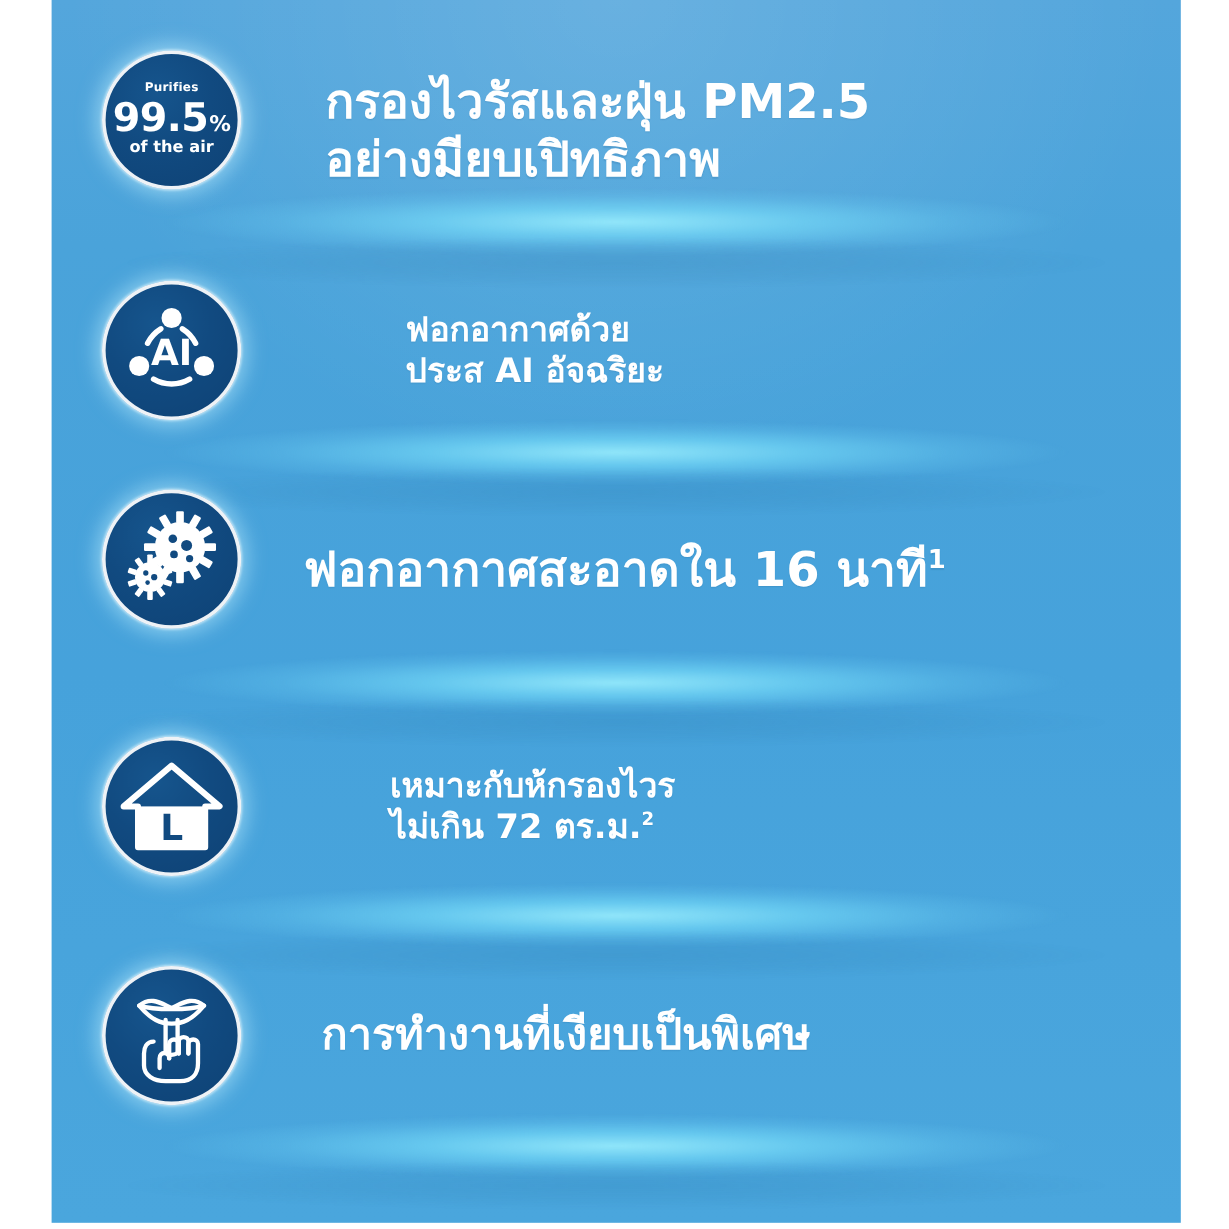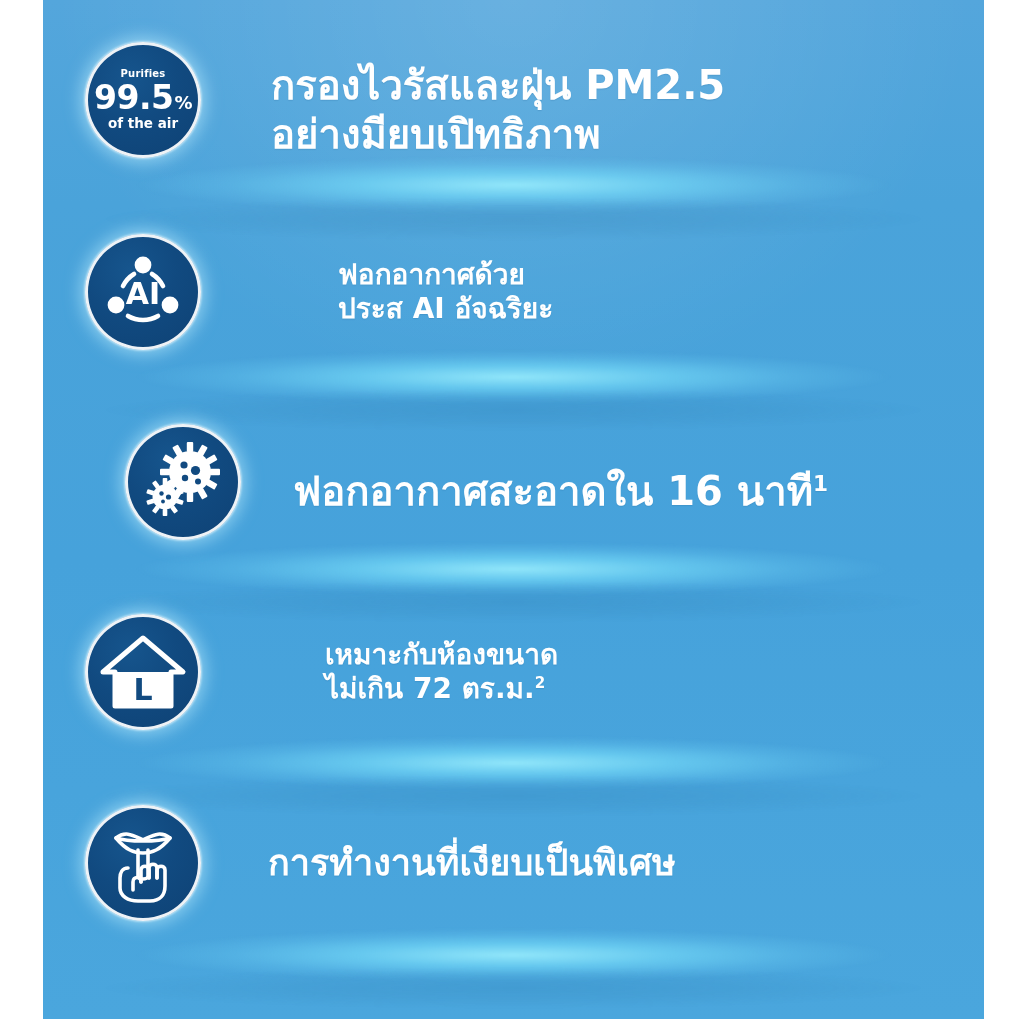--- a/index.html
+++ b/index.html
@@ -197,21 +197,21 @@
             <text x="42" y="54" text-anchor="middle" font-family="'DejaVu Sans','Liberation Sans',sans-serif" font-size="30" font-weight="700" fill="#ffffff">AI</text>
           </svg>
         </div>
       </div>
       <div class="feature-text size-md indent-2">
         <span class="ln">ฟอกอากาศด้วย</span>
         <span class="ln">ประส AI อัจฉริยะ</span>
       </div>
     </div>
 
-    <div class="row" style="top:422px; height:120px;padding-left:40px;">
+    <div class="row" style="top:406px; height:120px;">
       <div class="badge-wrap">
         <div class="badge">
           <svg width="86" height="86" viewBox="0 0 86 86">
             <g fill="#ffffff">
 
               <g transform="translate(50,33)">
                 <g>
                   <circle r="21"></circle>
                   <g>
                     <rect x="-3.2" y="-30" width="6.4" height="10" rx="1"></rect>
@@ -267,21 +267,21 @@
       <div class="badge-wrap">
         <div class="badge">
           <svg width="88" height="80" viewBox="0 0 88 80">
             <path d="M44 6 L84 40 L72 40 L72 74 L16 74 L16 40 L4 40 Z" fill="none" stroke="#ffffff" stroke-width="5" stroke-linejoin="round"></path>
             <rect x="16" y="40" width="56" height="34" fill="#ffffff"></rect>
             <text x="44" y="68" text-anchor="middle" font-family="'DejaVu Sans','Liberation Sans',sans-serif" font-size="30" font-weight="700" fill="#114a80">L</text>
           </svg>
         </div>
       </div>
       <div class="feature-text size-md indent-4">
-        <span class="ln">เหมาะกับห้องขนาด</span>
+        <span class="ln">เหมาะกับห้กรองไวร</span>
         <span class="ln"><span>ไม่เกิน 72 ตร.ม.</span><sup>2</sup></span>
       </div>
     </div>
 
     <div class="row" style="top:803px; height:120px;">
       <div class="badge-wrap">
         <div class="badge">
           <svg width="82" height="86" viewBox="0 0 82 86">
             <g fill="none" stroke="#ffffff" stroke-width="3.6" stroke-linejoin="round" stroke-linecap="round">
 

